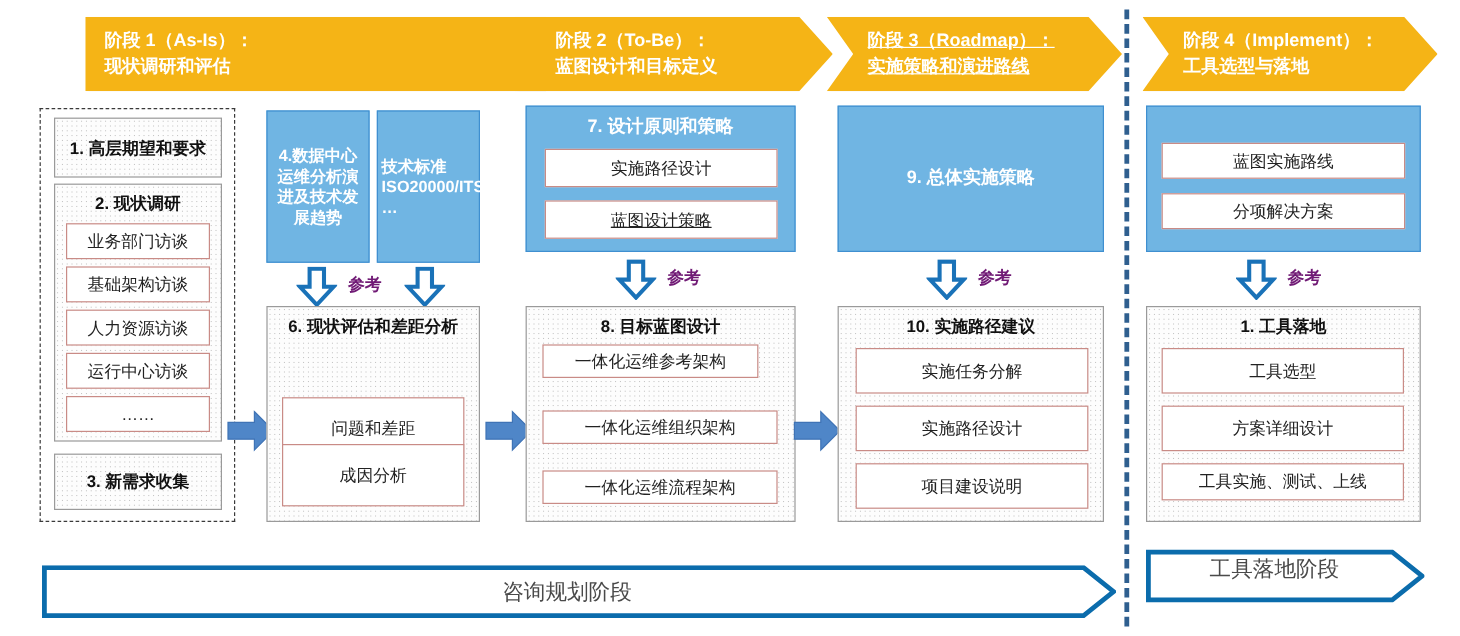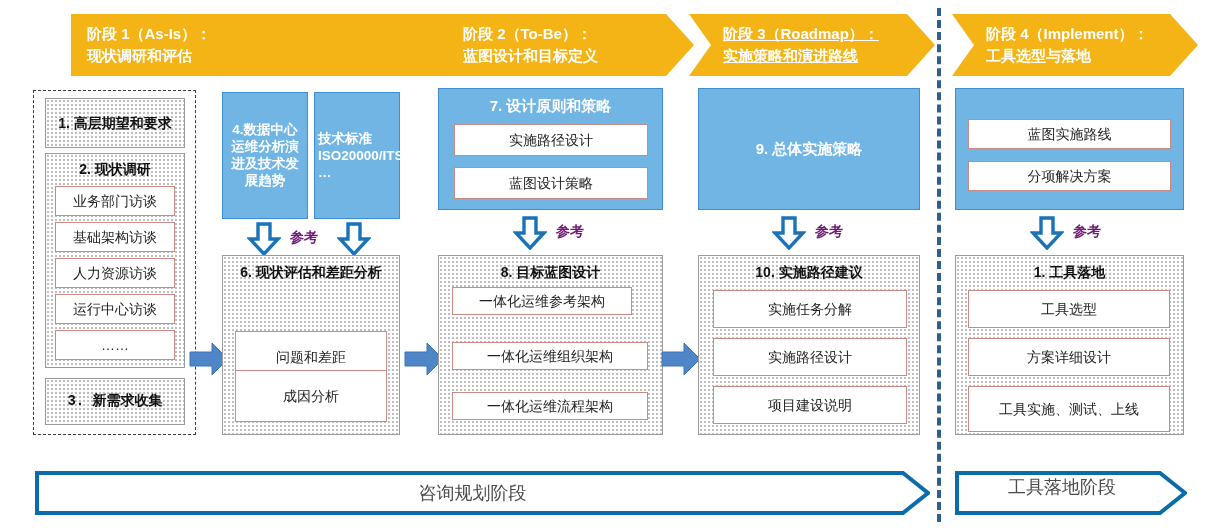--- a/index.html
+++ b/index.html
@@ -115,21 +115,21 @@
 
 <div class="dotpanel" style="left:45px;top:153px;width:140px;height:215px;">
   <div class="panel-title" style="position:absolute;left:0;top:7px;width:100%;">2. 现状调研</div>
 </div>
 <div class="redbox" style="left:55px;top:186px;width:120px;height:30px;">业务部门访谈</div>
 <div class="redbox" style="left:55px;top:222px;width:120px;height:30px;">基础架构访谈</div>
 <div class="redbox" style="left:55px;top:258px;width:120px;height:30px;">人力资源访谈</div>
 <div class="redbox" style="left:55px;top:294px;width:120px;height:30px;">运行中心访谈</div>
 <div class="redbox" style="left:55px;top:330px;width:120px;height:30px;">……</div>
 
-<div class="graybox" style="left:45px;top:378px;width:140px;height:47px;font-family:Liberation Mono, monospace;">
+<div class="graybox" style="left:45px;top:378px;width:140px;height:47px;">
   <span>3. 新需求收集</span>
 </div>
 
 <div class="rarrow" style="left:188px;top:339px;">
   <svg width="42" height="40" viewBox="0 0 42 40" aria-hidden="true">
     <polygon points="2,13 24,13 24,4 40,20 24,36 24,27 2,27" fill="#4f86c8" stroke="#3f73b5" stroke-width="1"></polygon>
   </svg>
 </div>
 
 <div class="bluepanel" style="left:222px;top:92px;width:86px;height:127px;">
@@ -160,21 +160,21 @@
 <div class="rarrow" style="left:403px;top:339px;">
   <svg width="42" height="40" viewBox="0 0 42 40" aria-hidden="true">
     <polygon points="2,13 24,13 24,4 40,20 24,36 24,27 2,27" fill="#4f86c8" stroke="#3f73b5" stroke-width="1"></polygon>
   </svg>
 </div>
 
 <div class="bluepanel" style="left:438px;top:88px;width:225px;height:122px;">
   <div class="panel-title white" style="position:absolute;left:0;top:8px;width:100%;font-size:15px;">7. 设计原则和策略</div>
 </div>
 <div class="redbox" style="left:454px;top:124px;width:194px;height:32px;">实施路径设计</div>
-<div class="redbox" style="left:454px;top:167px;width:194px;height:32px;">蓝图设计策略</div>
+<div class="redbox" style="left:454px;top:167px;width:194px;height:32px;text-decoration:underline;">蓝图设计策略</div>
 
 <div class="darrow" style="left:513px;top:216px;">
   <svg width="34" height="34" viewBox="0 0 34 34" aria-hidden="true">
     <polygon points="11,2 23,2 23,17 31,17 17,32 3,17 11,17" fill="#ffffff" stroke="#1a72b8" stroke-width="3.4" stroke-linejoin="miter"></polygon>
   </svg>
 </div>
 <div class="reflabel" style="left:556px;top:223px;">参考</div>
 
 <div class="dotpanel" style="left:438px;top:255px;width:225px;height:180px;">
   <div class="panel-title" style="position:absolute;left:0;top:8px;width:100%;">8. 目标蓝图设计</div>
@@ -218,27 +218,27 @@
     <polygon points="11,2 23,2 23,17 31,17 17,32 3,17 11,17" fill="#ffffff" stroke="#1a72b8" stroke-width="3.4" stroke-linejoin="miter"></polygon>
   </svg>
 </div>
 <div class="reflabel" style="left:1073px;top:223px;">参考</div>
 
 <div class="dotpanel" style="left:955px;top:255px;width:229px;height:180px;">
   <div class="panel-title" style="position:absolute;left:0;top:8px;width:100%;">1. 工具落地</div>
 </div>
 <div class="redbox" style="left:968px;top:290px;width:202px;height:38px;">工具选型</div>
 <div class="redbox" style="left:968px;top:338px;width:202px;height:38px;">方案详细设计</div>
-<div class="redbox" style="left:968px;top:386px;width:202px;height:46px;">工具实施、测试、上线</div>
+<div class="redbox" style="left:968px;top:386px;width:202px;height:31px;">工具实施、测试、上线</div>
 
 <div class="botbanner" style="left:35px;top:471px;width:895px;height:44px;">
   <svg width="895" height="44" viewBox="0 0 895 44" preserveAspectRatio="none" aria-hidden="true" style="position:absolute;left:0;top:0;">
     <polygon points="2,2 868,2 893,22 868,42 2,42" fill="#ffffff" stroke="#0b6cac" stroke-width="4" stroke-linejoin="miter" vector-effect="non-scaling-stroke"></polygon>
   </svg>
   <div class="lbl" style="padding-right:20px;">咨询规划阶段</div>
 </div>
 
-<div class="botbanner" style="left:955px;top:471px;width:232px;height:31px;">
+<div class="botbanner" style="left:955px;top:458px;width:232px;height:31px;">
   <svg width="232" height="44" viewBox="0 0 232 44" preserveAspectRatio="none" aria-hidden="true" style="position:absolute;left:0;top:0;">
     <polygon points="2,2 205,2 230,22 205,42 2,42" fill="#ffffff" stroke="#0b6cac" stroke-width="4" stroke-linejoin="miter" vector-effect="non-scaling-stroke"></polygon>
   </svg>
   <div class="lbl" style="padding-right:18px;">工具落地阶段</div>
 </div>
 
 </body></html>

